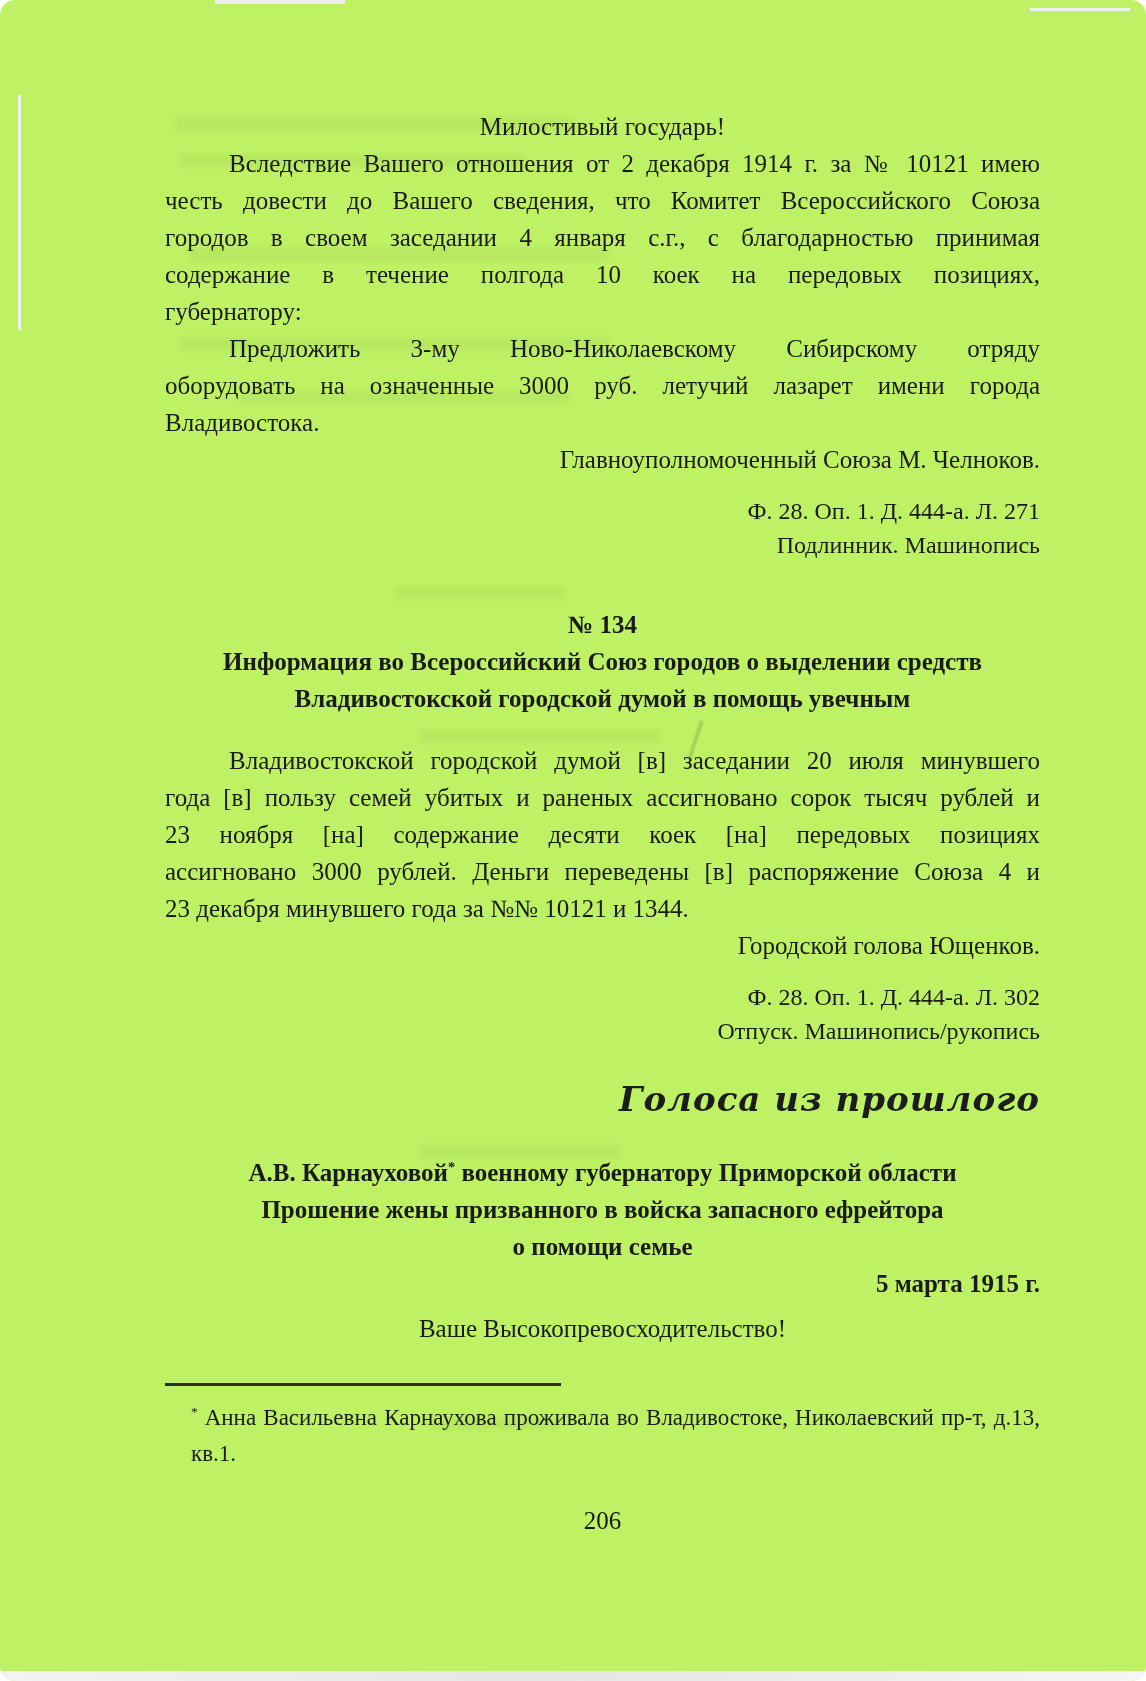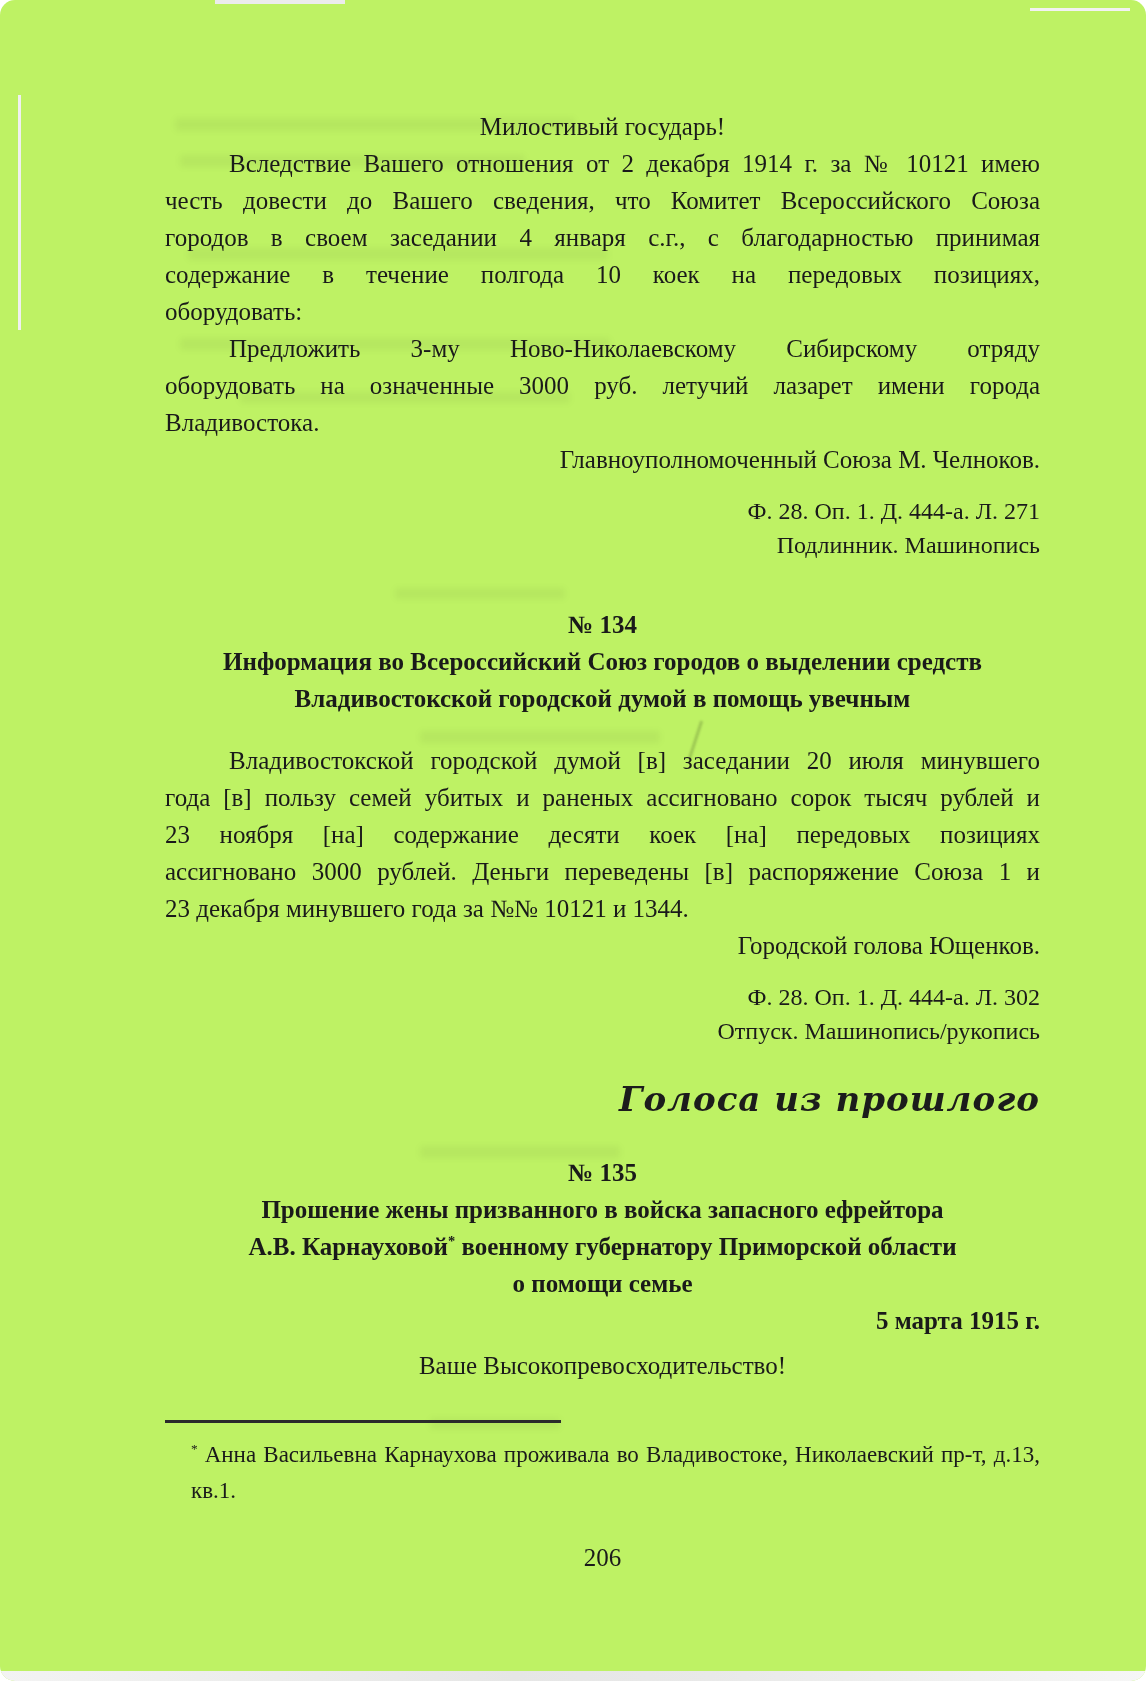--- a/index.html
+++ b/index.html
@@ -118,58 +118,57 @@
   <div class="ghost" style="left:430px; top:1418px; width:130px; height:11px;"></div>
 
   <div class="content">
 
     <section>
       <div class="line center">Милостивый государь!</div>
       <div class="line j ind">Вследствие Вашего отношения от 2 декабря 1914 г. за № 10121 имею</div>
       <div class="line j">честь довести до Вашего сведения, что Комитет Всероссийского Союза</div>
       <div class="line j">городов в своем заседании 4 января с.г., с благодарностью принимая</div>
       <div class="line j">содержание в течение полгода 10 коек на передовых позициях,</div>
-      <div class="line">оборудовать:</div>
+      <div class="line">губернатору:</div>
       <div class="line j ind">Предложить 3-му Ново-Николаевскому Сибирскому отряду</div>
       <div class="line j">оборудовать на означенные 3000 руб. летучий лазарет имени города</div>
       <div class="line">Владивостока.</div>
       <div class="line right">Главноуполномоченный Союза М. Челноков.</div>
       <div class="archive">
         <div class="line right">Ф. 28. Оп. 1. Д. 444-а. Л. 271</div>
         <div class="line right">Подлинник. Машинопись</div>
       </div>
     </section>
 
     <section>
       <div class="hdr134">
         <div class="line center b">№ 134</div>
         <div class="line center b">Информация во Всероссийский Союз городов о выделении средств</div>
         <div class="line center b">Владивостокской городской думой в помощь увечным</div>
       </div>
       <div class="body134">
         <div class="line j ind">Владивостокской городской думой [в] заседании 20 июля минувшего</div>
         <div class="line j">года [в] пользу семей убитых и раненых ассигновано сорок тысяч рублей и</div>
         <div class="line j">23 ноября [на] содержание десяти коек [на] передовых позициях</div>
-        <div class="line j">ассигновано 3000 рублей. Деньги переведены [в] распоряжение Союза 1 и</div>
+        <div class="line j">ассигновано 3000 рублей. Деньги переведены [в] распоряжение Союза 4 и</div>
         <div class="line">23 декабря минувшего года за №№ 10121 и 1344.</div>
         <div class="line right">Городской голова Ющенков.</div>
       </div>
       <div class="archive">
         <div class="line right">Ф. 28. Оп. 1. Д. 444-а. Л. 302</div>
         <div class="line right">Отпуск. Машинопись/рукопись</div>
       </div>
     </section>
 
     <div class="section-heading">Голоса из прошлого</div>
 
     <section>
       <div class="hdr135">
-        <div class="line center b">№ 135</div>
+        <div class="line center b"><span>А.В. Карнауховой</span><sup class="marker">*</sup><span> военному губернатору Приморской области</span></div>
         <div class="line center b">Прошение жены призванного в войска запасного ефрейтора</div>
-        <div class="line center b"><span>А.В. Карнауховой</span><sup class="marker">*</sup><span> военному губернатору Приморской области</span></div>
         <div class="line center b">о помощи семье</div>
         <div class="line right b">5 марта 1915 г.</div>
       </div>
       <div class="line center salutation135">Ваше Высокопревосходительство!</div>
     </section>
 
     <div class="footnote">
       <div class="fn-rule"></div>
       <div class="line j fn"><sup class="marker">*</sup><span>Анна Васильевна Карнаухова проживала во Владивостоке, Николаевский пр-т, д.13,</span></div>
       <div class="line fn">кв.1.</div>

